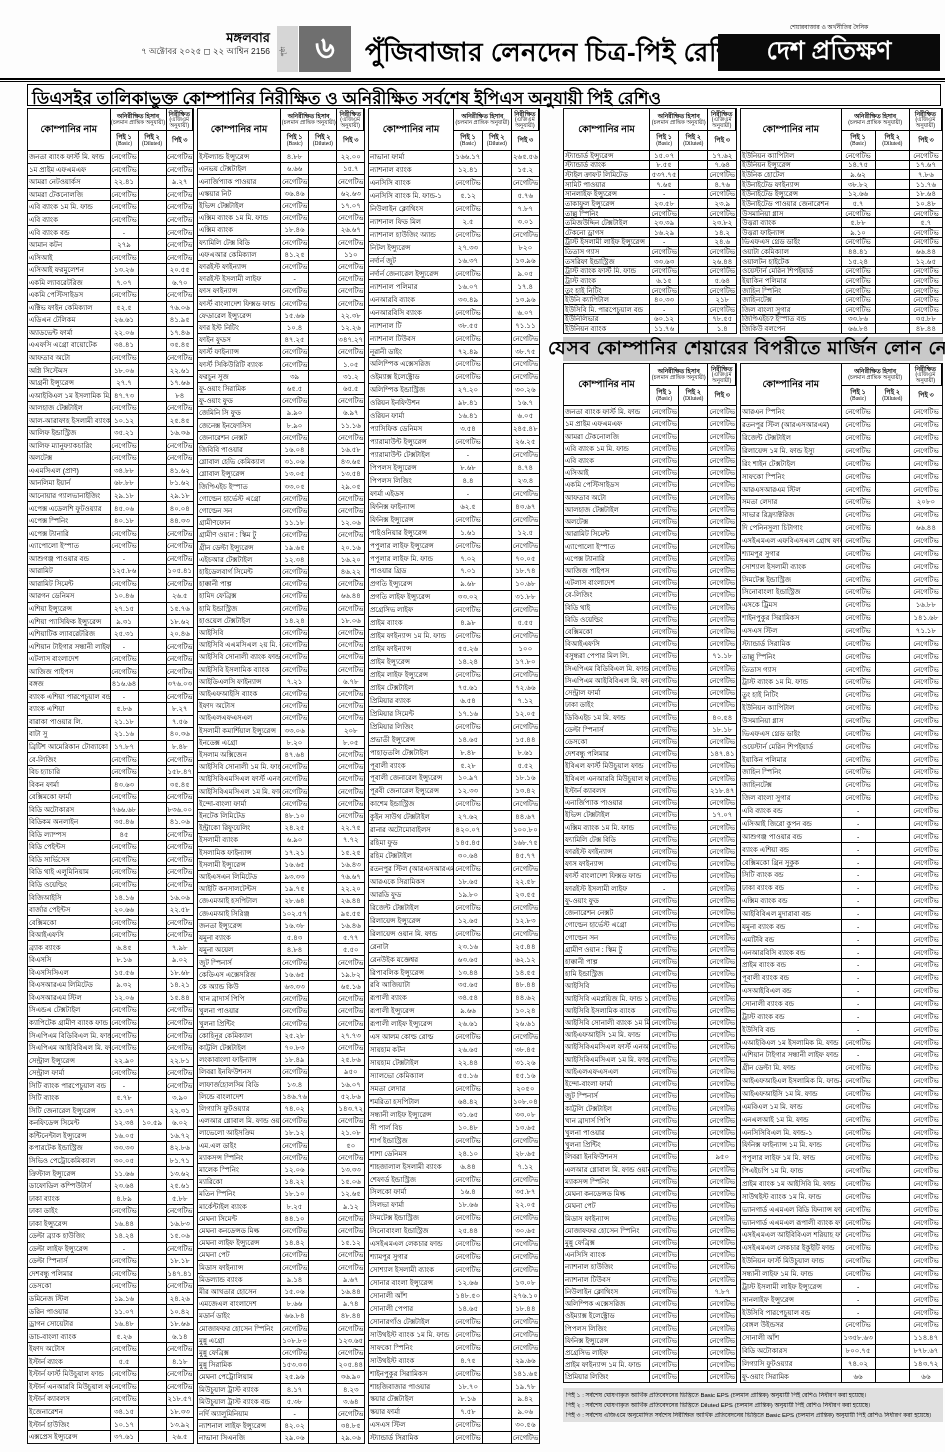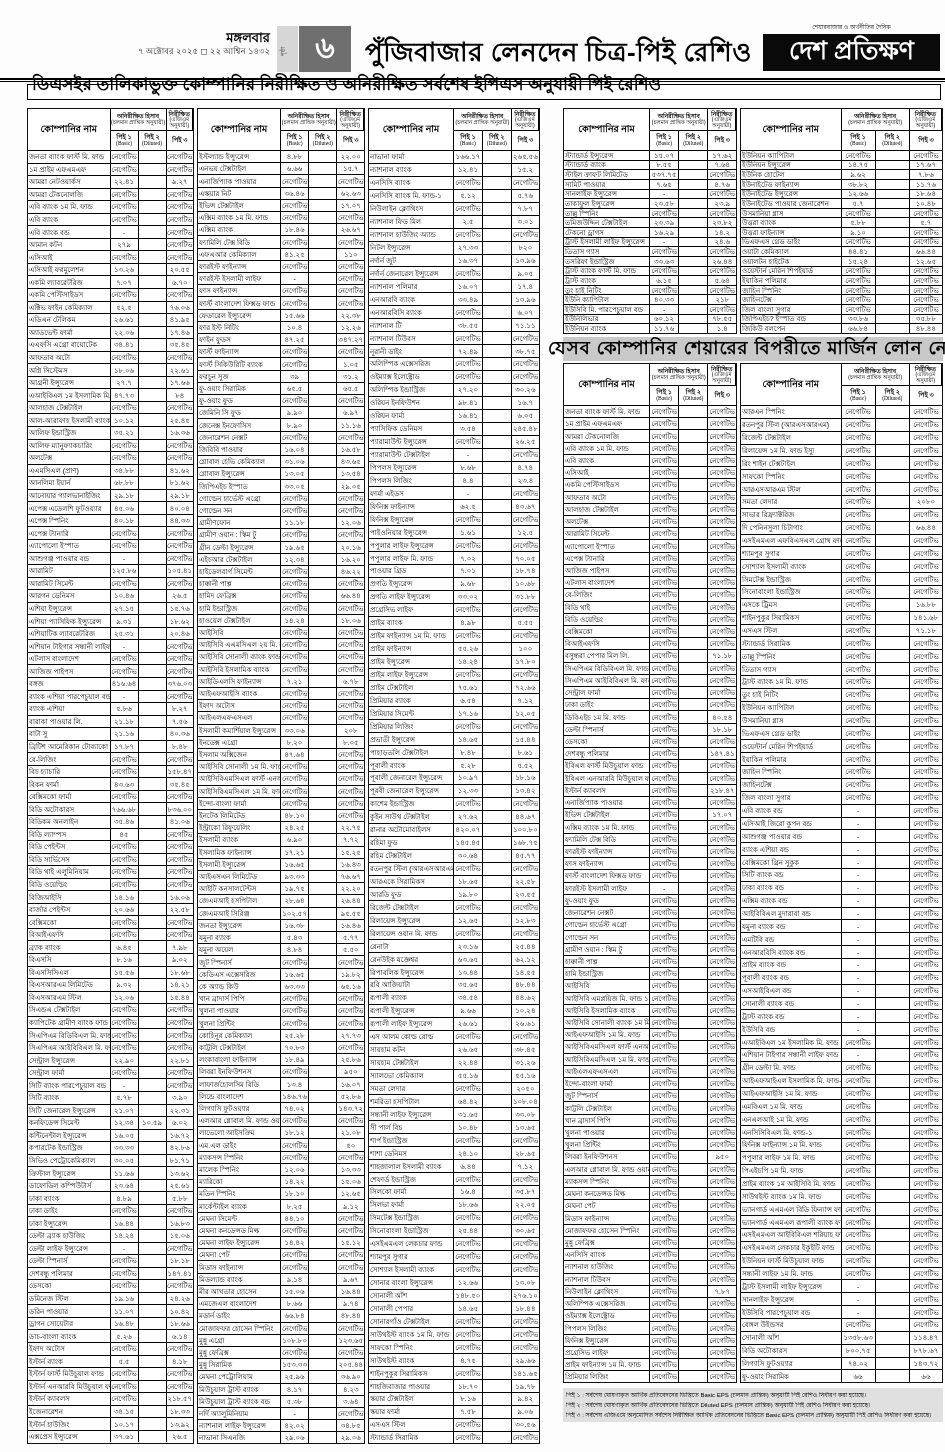--- a/index.html
+++ b/index.html
@@ -11,27 +11,27 @@
   
   #masthead { position:absolute; left:0; top:22px; width:945px; height:56px; }
   #dateblock { position:absolute; right:675px; top:8px; text-align:right; line-height:1.25; }
   #day { font-size:13px; font-weight:bold; }
   #date { font-size:8.5px; color:#222; }
   #page-tile { position:absolute; left:277px; top:4px; width:21px; height:46px; background:#d6d6d6; }
   #page-tile span { position:absolute; left:2px; top:20px; font-size:6px; transform:rotate(-90deg); color:#333; }
   #page-box { position:absolute; left:299px; top:4px; width:52px; height:46px; background:#6f6f6f; color:#fff;
               display:flex; align-items:center; justify-content:center; font-size:30px; font-weight:bold; }
   #masttitle { position:absolute; left:365px; top:10px; font-size:26px; font-weight:bold; letter-spacing:0.5px; }
-  #logo-wrap { position:absolute; right:5px; top:0; width:177px; text-align:center; }
+  #logo-wrap { position:absolute; right:5px; top:0; width:222px; text-align:center; }
   #logo-tagline { font-size:6px; color:#222; margin-bottom:1px; }
   #logo { background:#0a0a0a; color:#fff; font-size:25px; font-weight:bold; padding:3px 8px 6px 8px; line-height:1.1; }
   #mastrule { position:absolute; left:0; top:78px; width:945px; height:4px; border-top:2.5px solid #000; border-bottom:1px solid #000; }
   
-  #headline-box { position:absolute; left:27px; top:84px; width:914px; height:16px; border:1.5px solid #000;
-                  display:flex; align-items:flex-end; padding-left:4px; background:#fff; }
+  #headline-box { position:absolute; left:27px; top:84px; width:914px; height:22px; border:1.5px solid #000;
+                  display:flex; align-items:flex-start; padding-left:4px; background:#fff; }
   #headline-box span { font-size:17px; font-weight:bold; white-space:nowrap; }
   
   .petable { position:absolute; border:1.5px solid #111; background:#fff; display:flex; flex-direction:column; }
   .thead { display:grid; grid-template-columns: 50% 17% 17% 16%; grid-template-rows: 22px 19px; flex:0 0 41px;
            border-bottom:1px solid #000; }
   .hc { border-right:1px solid #000; border-bottom:1px solid #000; display:flex; flex-direction:column;
         align-items:center; justify-content:center; text-align:center; overflow:hidden; line-height:1.05;font-family:Liberation Serif, serif; }
   .hc:last-child { border-right:none; }
   .h-name  { grid-row:1 / span 2; font-size:9.5px; font-weight:bold; border-bottom:none; }
   .h-unaud { grid-column:2 / span 2; font-size:6px; font-weight:bold; }
@@ -65,21 +65,21 @@
   #footnotes div { font-size:6px; line-height:1.15; white-space:nowrap; overflow:hidden; }
 </style>
 </head>
 <body>
 
 <div id="page">
 
   <div id="masthead">
     <div id="dateblock">
       <div id="day">মঙ্গলবার</div>
-      <div id="date">৭ অক্টোবর ২০২৫ ◻ ২২ আশ্বিন ১৪৩২</div>
+      <div id="date">৭ অক্টোবর ২০২৫ ◻ ২২ আশ্বিন 2156</div>
     </div>
     <div id="page-tile">
       <span>পৃষ্ঠা</span>
     </div>
     <div id="page-box">
       <span>৬</span>
     </div>
     <div id="masttitle">পুঁজিবাজার লেনদেন চিত্র-পিই রেশিও</div>
     <div id="logo-wrap">
       <div id="logo-tagline">শেয়ারবাজার ও অর্থনীতির দৈনিক</div>

